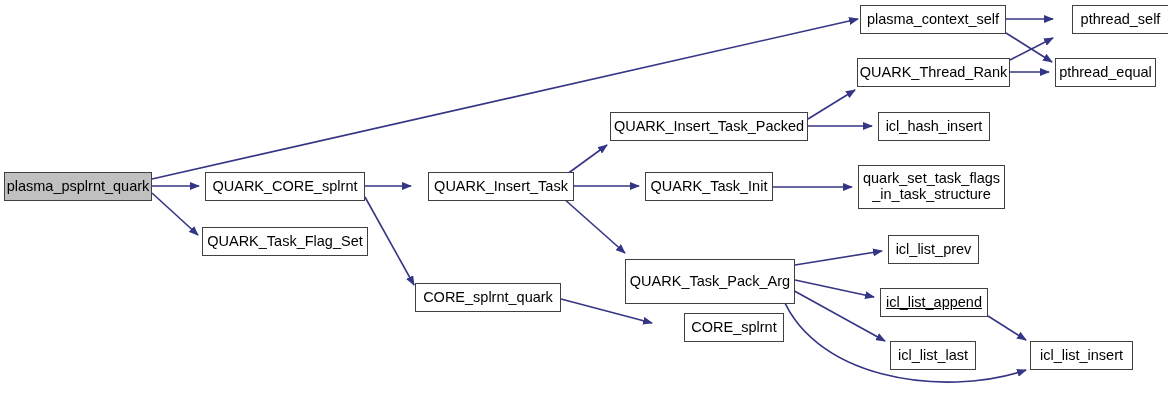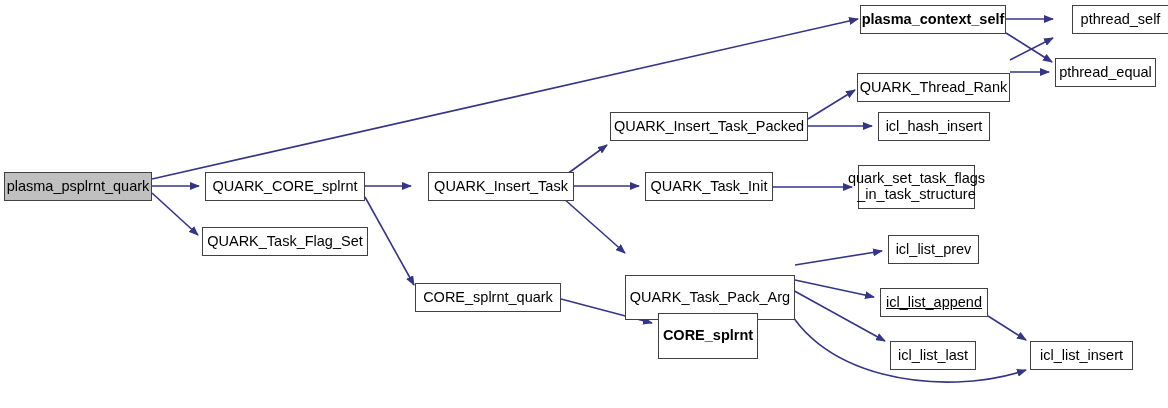--- a/index.html
+++ b/index.html
@@ -59,26 +59,26 @@
       </g>
   </svg>
   <div id="nodes-layer">
       <div class="node root" style="left: 4px; top: 172px; width: 148px; height: 29px;"><span class="lbl">plasma_psplrnt_quark</span></div>
       <div class="node" style="left: 205px; top: 172px; width: 160px; height: 29px;"><span class="lbl">QUARK_CORE_splrnt</span></div>
       <div class="node" style="left: 202px; top: 227px; width: 166px; height: 29px;"><span class="lbl">QUARK_Task_Flag_Set</span></div>
       <div class="node" style="left: 417px; top: 172px; width: 146px; height: 29px; margin-left: 11px;"><span class="lbl">QUARK_Insert_Task</span></div>
       <div class="node" style="left: 415px; top: 283px; width: 146px; height: 29px;"><span class="lbl">CORE_splrnt_quark</span></div>
       <div class="node" style="left: 610px; top: 112px; width: 198px; height: 29px;"><span class="lbl">QUARK_Insert_Task_Packed</span></div>
       <div class="node" style="left: 645px; top: 172px; width: 128px; height: 29px;"><span class="lbl">QUARK_Task_Init</span></div>
-      <div class="node" style="left: 625px; top: 259px; width: 170px; height: 45px; margin-top: 16px;"><span class="lbl">QUARK_Task_Pack_Arg</span></div>
-      <div class="node" style="left: 658px; top: 313px; width: 100px; height: 46px; font-weight: bold;"><span class="lbl">CORE_splrnt</span></div>
-      <div class="node" style="left: 860px; top: 5px; width: 146px; height: 29px; font-weight: bold;"><span class="lbl">plasma_context_self</span></div>
-      <div class="node" style="left: 857px; top: 58px; width: 153px; height: 29px; margin-top: 15px;"><span class="lbl">QUARK_Thread_Rank</span></div>
+      <div class="node" style="left: 625px; top: 259px; width: 170px; height: 45px;"><span class="lbl">QUARK_Task_Pack_Arg</span></div>
+      <div class="node" style="left: 684px; top: 313px; width: 100px; height: 29px;"><span class="lbl">CORE_splrnt</span></div>
+      <div class="node" style="left: 860px; top: 5px; width: 146px; height: 29px;"><span class="lbl">plasma_context_self</span></div>
+      <div class="node" style="left: 857px; top: 58px; width: 153px; height: 29px;"><span class="lbl">QUARK_Thread_Rank</span></div>
       <div class="node" style="left: 878px; top: 112px; width: 112px; height: 29px;"><span class="lbl">icl_hash_insert</span></div>
-      <div class="node" style="left: 858px; top: 165px; width: 117px; height: 44px;"><span class="lbl">quark_set_task_flags
+      <div class="node" style="left: 858px; top: 165px; width: 147px; height: 44px;"><span class="lbl">quark_set_task_flags
 _in_task_structure</span></div>
       <div class="node" style="left: 1059px; top: 5px; width: 97px; height: 29px; margin-left: 13px;"><span class="lbl">pthread_self</span></div>
       <div class="node" style="left: 1055px; top: 58px; width: 101px; height: 29px;"><span class="lbl">pthread_equal</span></div>
       <div class="node" style="left: 888px; top: 235px; width: 91px; height: 29px;"><span class="lbl">icl_list_prev</span></div>
       <div class="node" style="left: 880px; top: 288px; width: 108px; height: 29px; text-decoration: underline;"><span class="lbl">icl_list_append</span></div>
       <div class="node" style="left: 890px; top: 341px; width: 86px; height: 29px;"><span class="lbl">icl_list_last</span></div>
       <div class="node" style="left: 1030px; top: 341px; width: 103px; height: 29px;"><span class="lbl">icl_list_insert</span></div>
     </div>
 </div>
 

